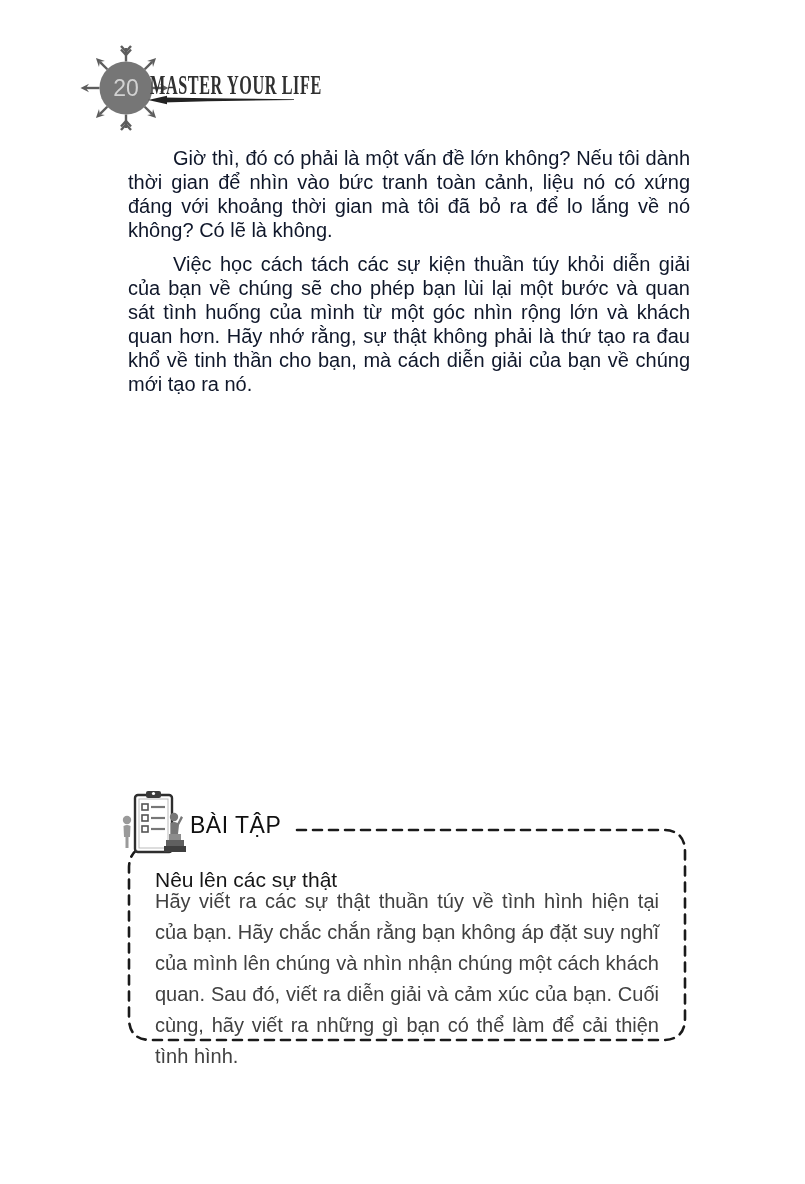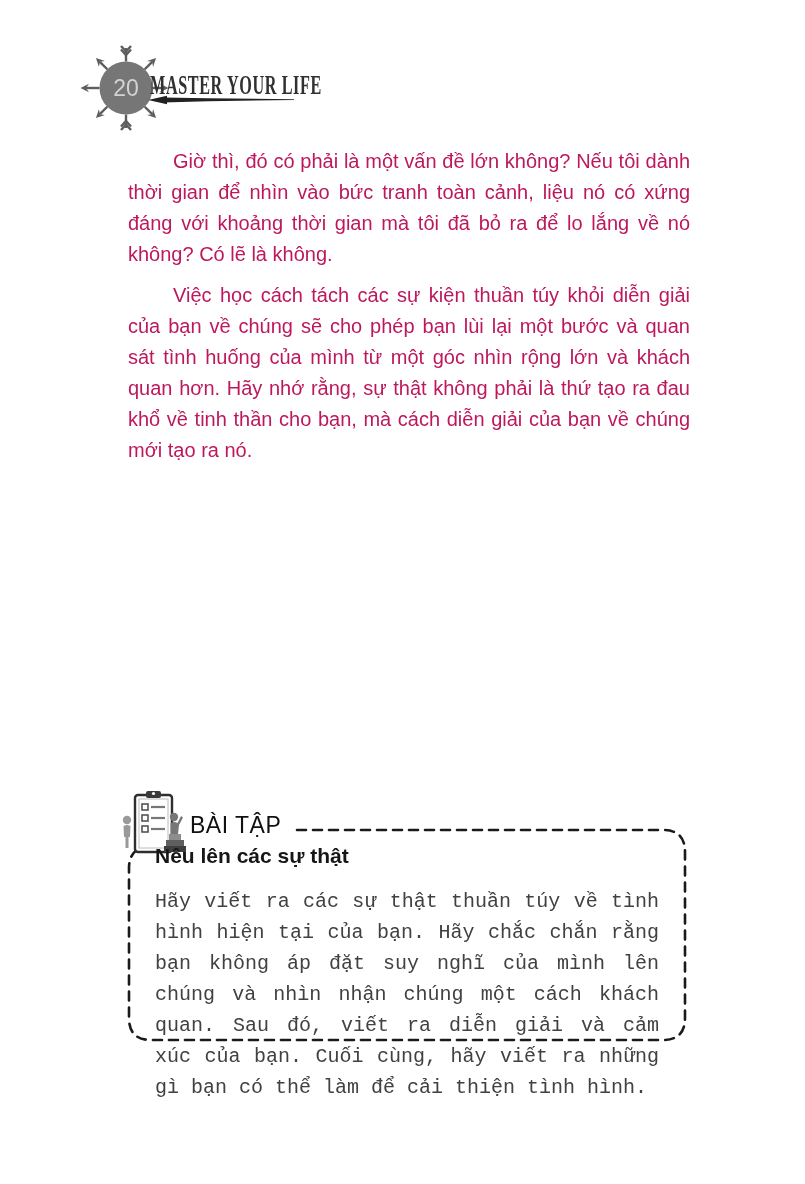--- a/index.html
+++ b/index.html
@@ -12,38 +12,38 @@
   .book-title{
     position:absolute;left:150px;top:70px;width:300px;
     font-family:"Liberation Serif", serif;font-weight:700;
     font-size:27px;color:#303030;letter-spacing:1px;white-space:nowrap;
     transform:scale(0.60,1);transform-origin:left top;
   }
   .brush{position:absolute;left:148px;top:95px;width:146px;height:10px;}
   
   .body-text{
     position:absolute;left:128px;top:146px;width:562px;
-    font-size:20px;line-height:31px;color:#be185d;text-align:justify;
+    font-size:20px;line-height:24px;color:#0f172a;text-align:justify;
   }
   .body-text p{margin:0 0 10px 0;text-indent:45px;}
   
   .exercise{position:absolute;left:118px;top:788px;width:576px;height:270px;}
   .clipboard{position:absolute;left:0;top:2px;width:70px;height:70px;}
   .exercise-label{
     position:absolute;left:72px;top:24px;
     font-size:23px;font-weight:400;color:#101010;letter-spacing:0.5px;
   }
   .box-border{position:absolute;left:9px;top:40px;width:560px;height:216px;}
   .box-title{
-    position:absolute;left:37px;top:56px;
-    font-size:21px;font-weight:700;color:#161616;
+    position:absolute;left:37px;top:80px;
+    font-size:21px;font-weight:400;color:#161616;
   }
   .box-body{
     position:absolute;left:37px;top:98px;width:504px;
-    font-size:20px;line-height:31px;color:#414141;text-align:justify;font-family:Liberation Mono, monospace;
+    font-size:20px;line-height:31px;color:#414141;text-align:justify;
   }
 </style>
 </head>
 <body>
 
 <div>
 
   <svg class="badge" viewBox="0 0 92 92">
     <g stroke="#5d5d5d" stroke-width="2.4" fill="none">
 

